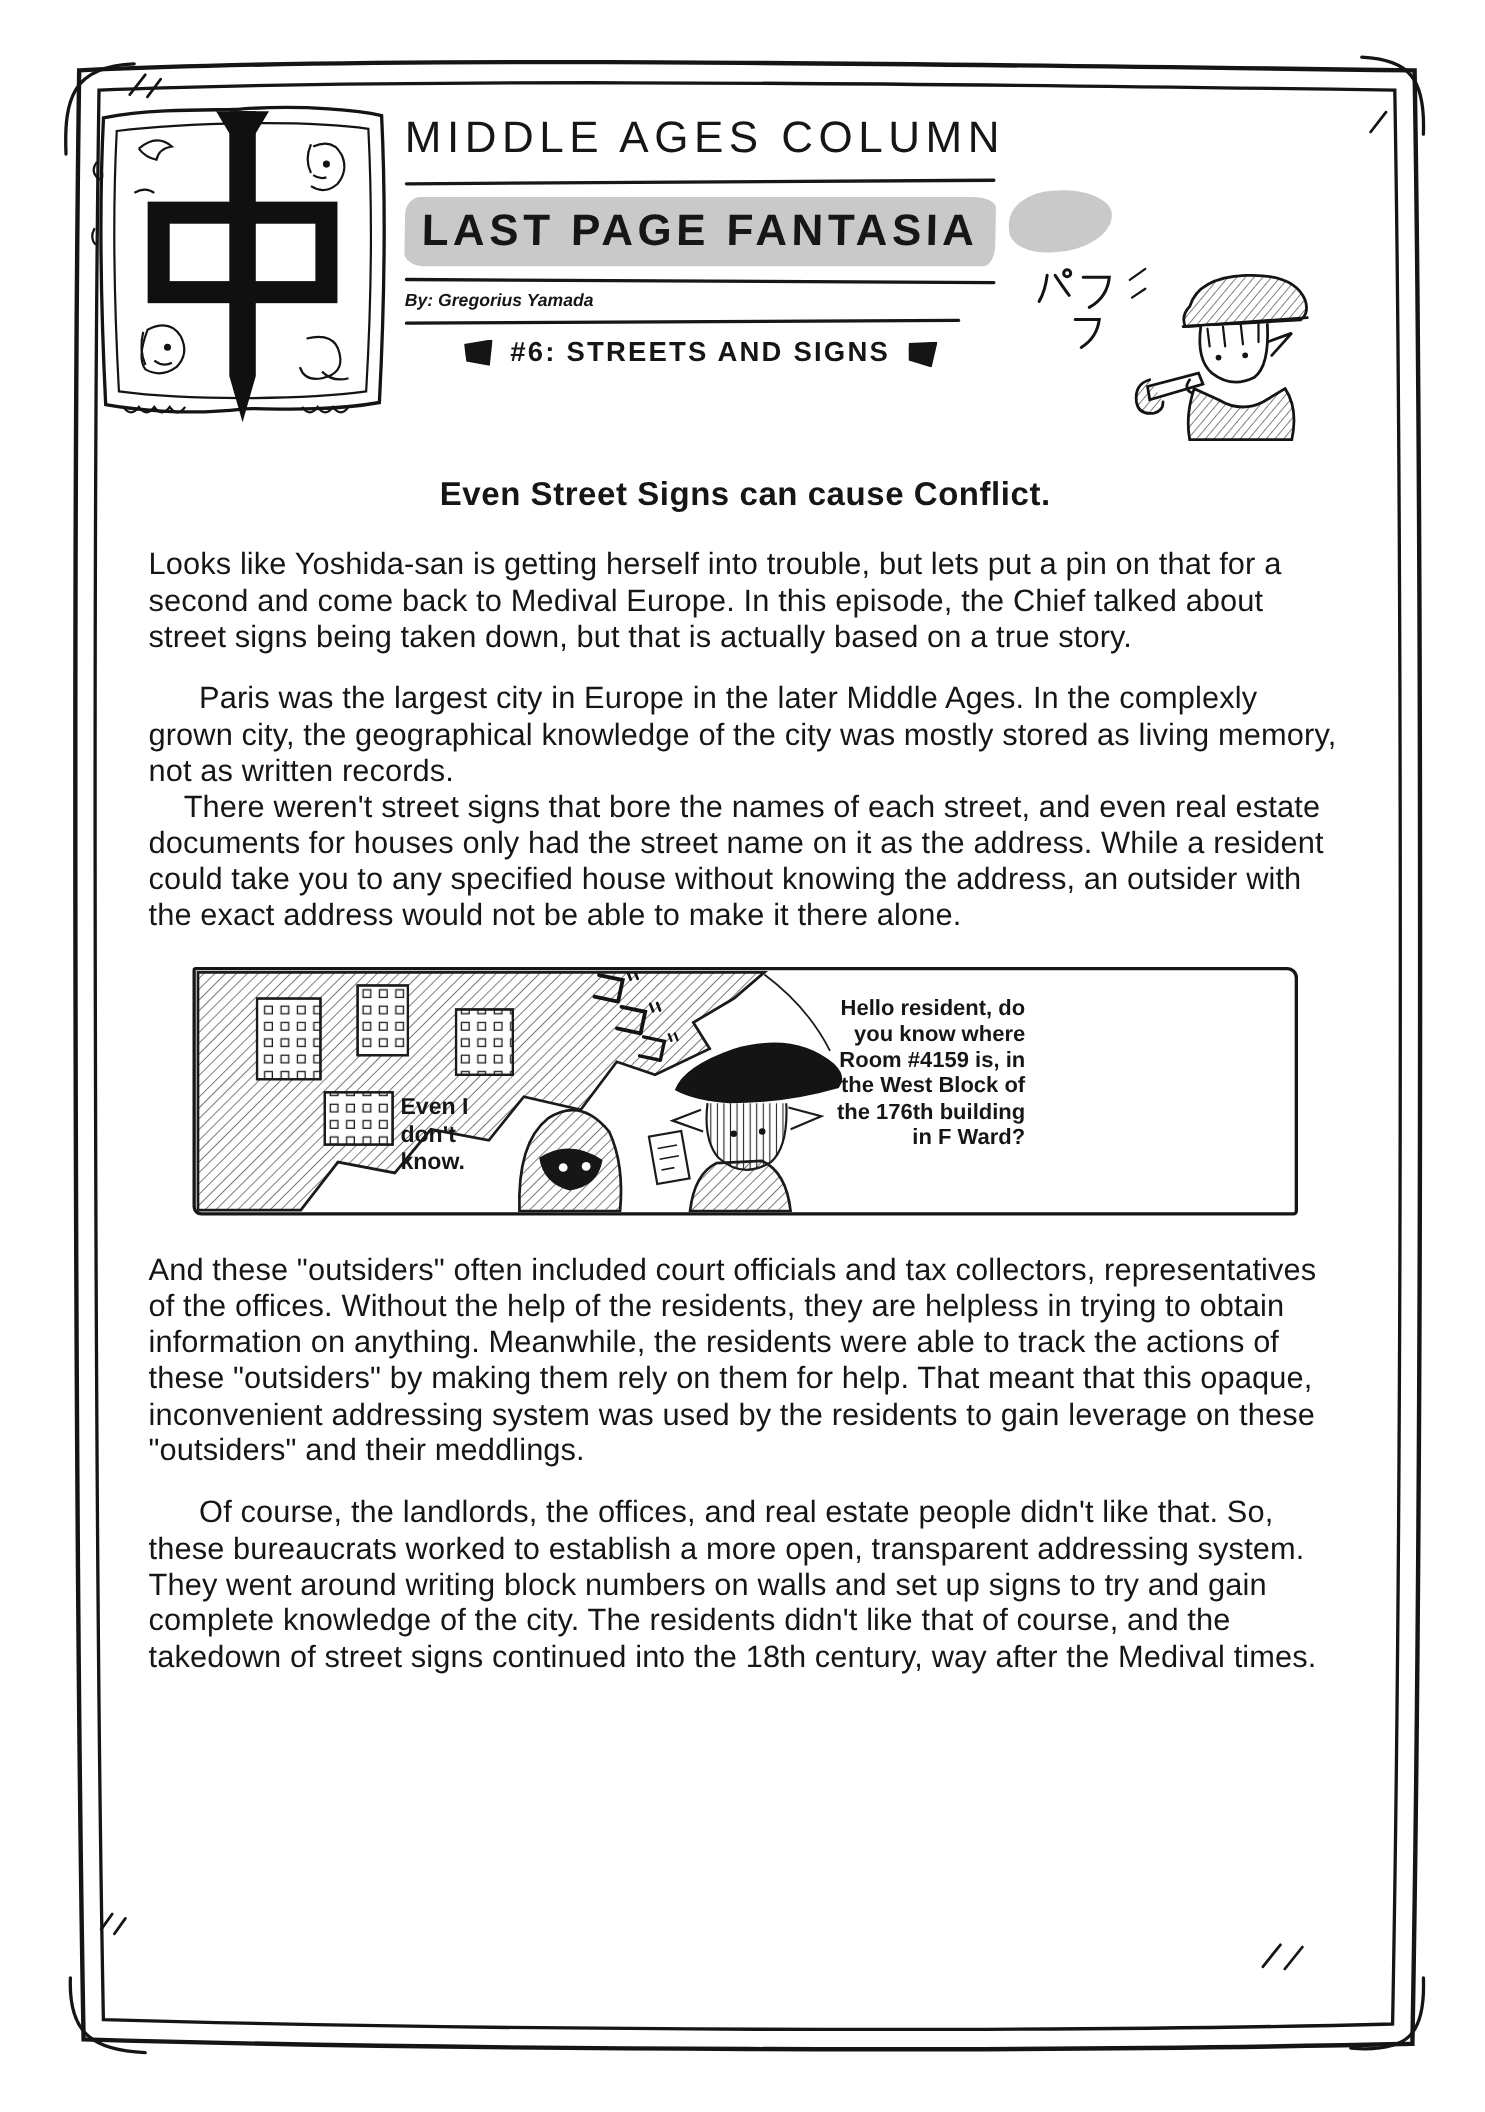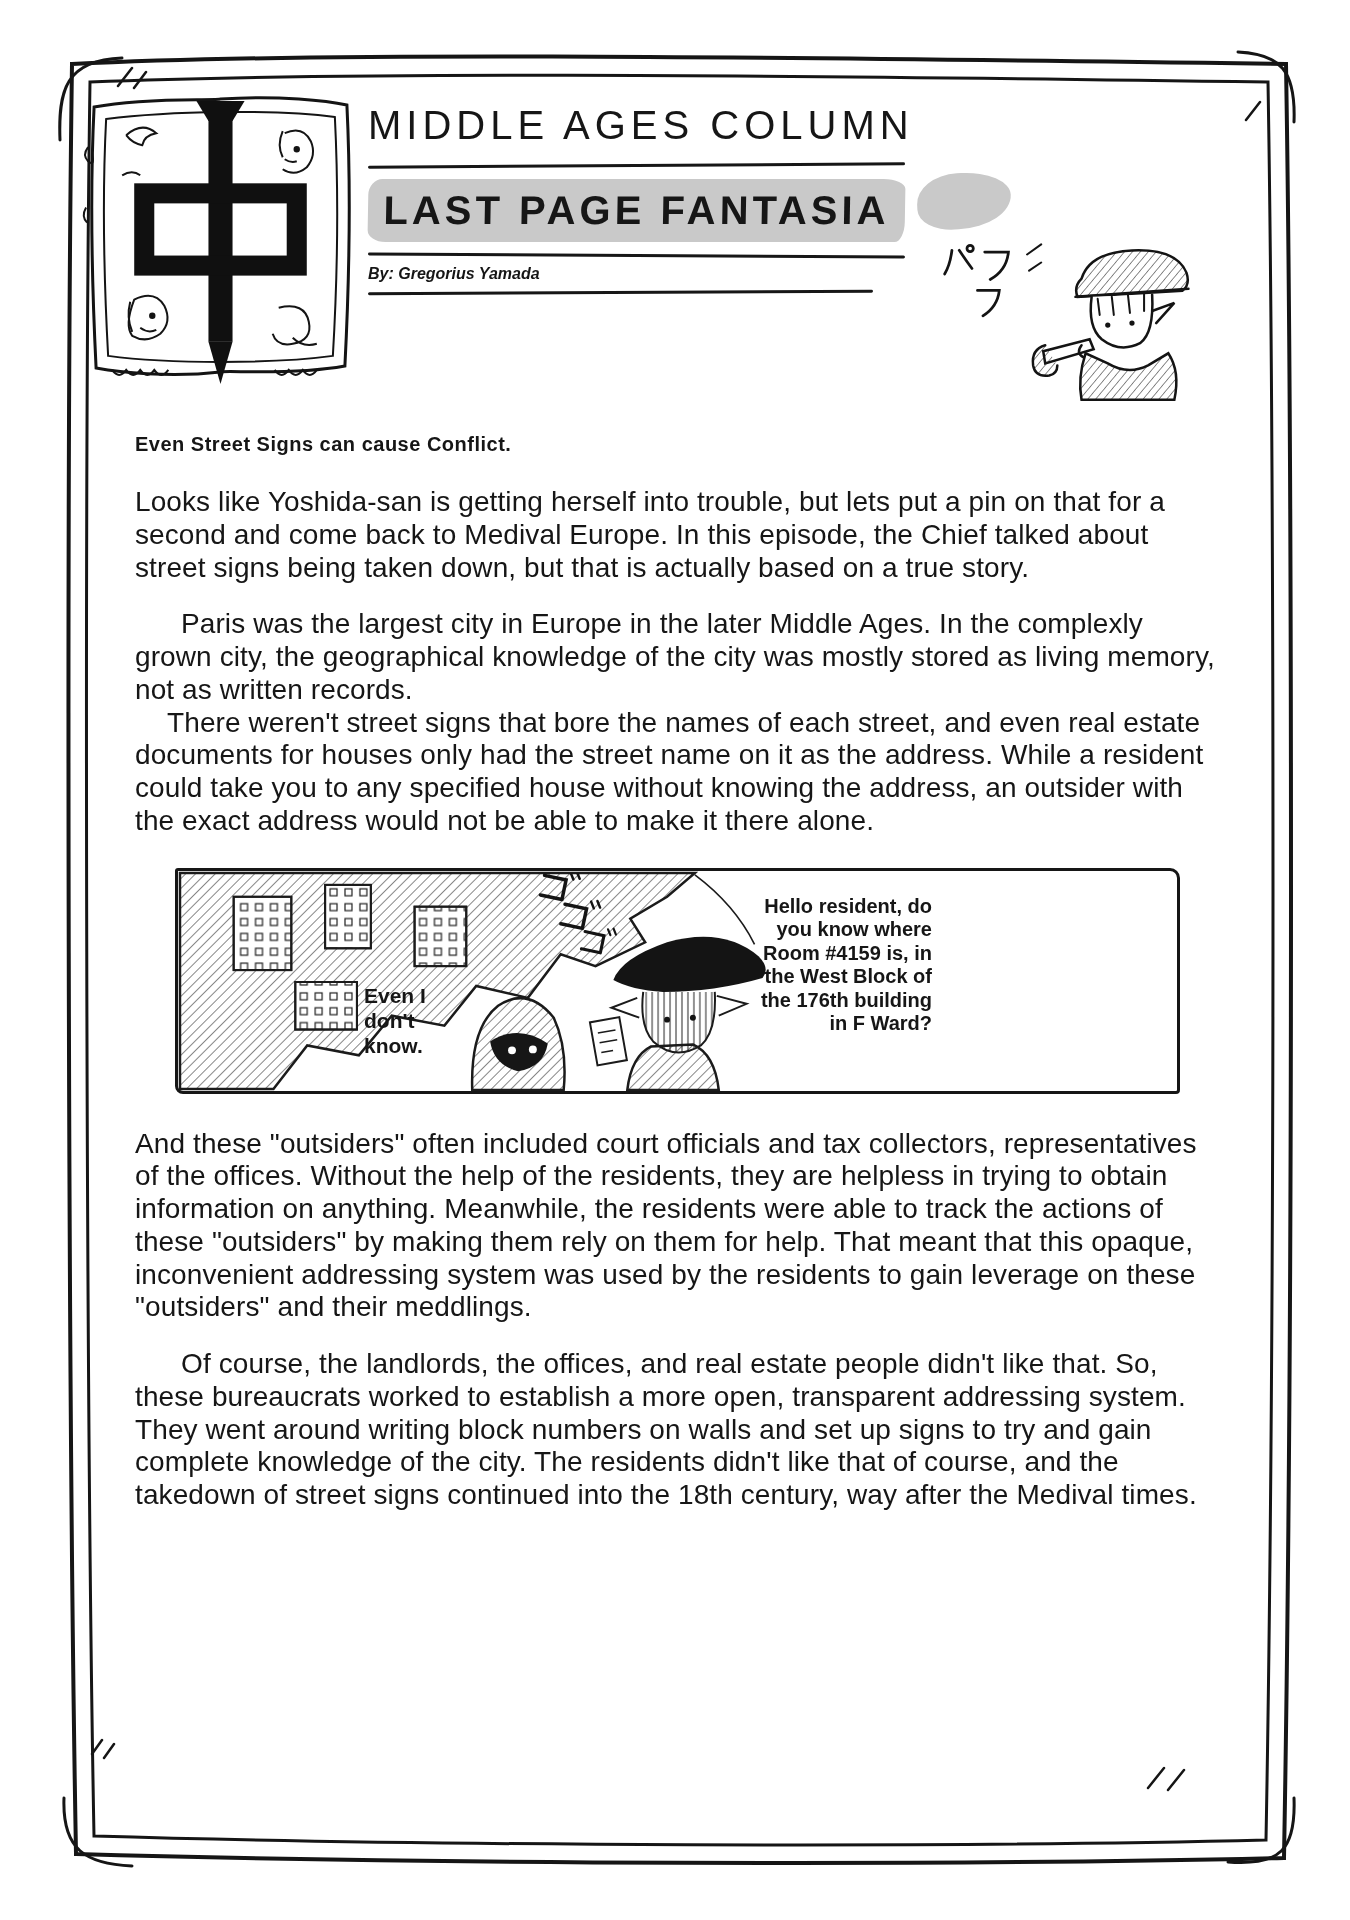--- a/index.html
+++ b/index.html
@@ -25,21 +25,21 @@
   .byline{font-size:16px;font-weight:bold;font-style:italic;text-align:left;padding-right:6px}
   .episode-row{display:flex;align-items:center;justify-content:center;gap:16px;margin-top:4px}
   .episode-title{font-size:25px;font-weight:bold;letter-spacing:2px;white-space:nowrap}
   .flag{width:26px;height:24px;background:#151515;clip-path:polygon(0 18%,100% 0,90% 100%,8% 84%)}
   .flag-right{transform:rotate(7deg)}
   .gray-patch{position:absolute;left:782px;top:88px;width:94px;height:56px;background:#c9c9c9;border-radius:46% 54% 60% 40%/55% 45% 60% 40%;transform:rotate(-3deg)}
   .horn-sfx{position:absolute;left:806px;top:156px;width:82px;height:86px}
   .horn-girl{position:absolute;left:884px;top:140px;width:232px;height:184px}
 
   
-  .heading{font-size:20px;font-weight:bold;letter-spacing:.5px;margin:14px 0 30px}
+  .heading{font-size:30px;font-weight:bold;text-align:center;letter-spacing:.5px;margin:14px 0 30px}
   .para{font-size:28px;line-height:1.17;letter-spacing:.1px}
   .gap{margin-top:24px}
   .ind{text-indent:46px}
   .ind2{text-indent:32px}
 
   
   .panel{position:relative;width:1005px;height:226px;margin:30px 0 34px 40px;border:3px solid #161616;border-radius:3px 10px 4px 8px;background:#fff}
   .panel-art{position:absolute;left:0;top:0;width:100%;height:100%}
   .rumble{position:absolute;left:352px;top:2px;width:112px;height:96px}
   .speech-left{position:absolute;left:186px;top:112px;width:104px;font-size:21px;font-weight:bold;line-height:1.2}
@@ -94,20 +94,25 @@
 
     <div class="header-right">
       <div class="column-title">MIDDLE AGES COLUMN</div>
       <div class="rule r1"></div>
       <div class="series-band">
         <span class="series-title">LAST PAGE FANTASIA</span>
       </div>
       <div class="rule r2"></div>
       <div class="byline">By: Gregorius Yamada</div>
       <div class="rule r3"></div>
+      <div class="episode-row">
+        <span class="flag"></span>
+        <span class="episode-title">#6: STREETS AND SIGNS</span>
+        <span class="flag flag-right"></span>
+      </div>
     </div>
 
     <div class="gray-patch"></div>
 
     <svg class="horn-sfx" viewBox="0 0 90 90" aria-label="パフパフ">
       <g stroke="#141414" stroke-width="3" fill="none" stroke-linecap="round">
         <path d="M12,8 q-2,16 -8,26"></path>
         <path d="M20,8 q8,12 14,20"></path>
         <circle cx="32" cy="6" r="3.5"></circle>
         <path d="M48,10 h26 q-2,20 -20,30"></path>

